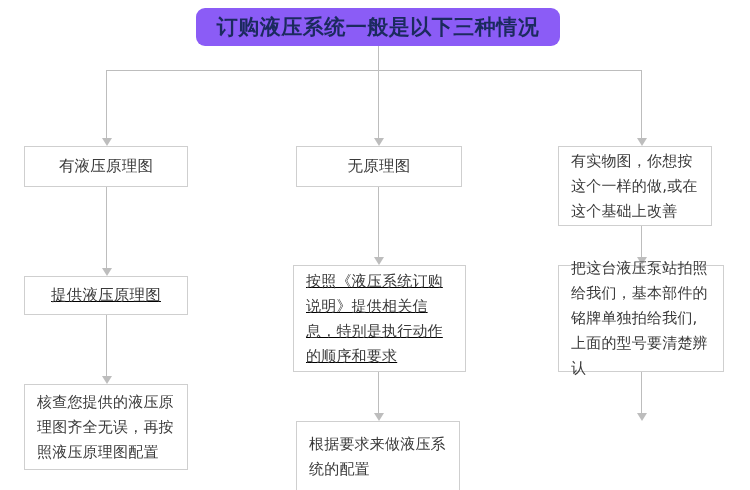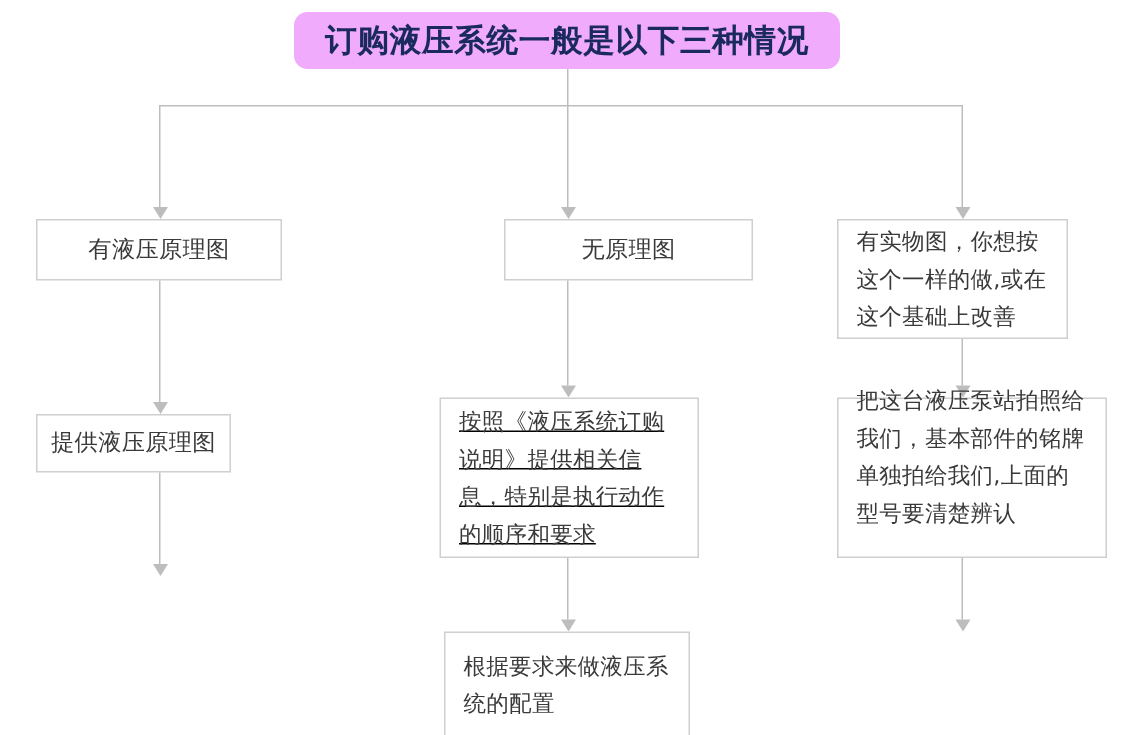--- a/index.html
+++ b/index.html
@@ -18,21 +18,21 @@
     overflow: hidden;
   }
 
   
   .title-banner {
     position: absolute;
     left: 196px;
     top: 8px;
     width: 364px;
     height: 38px;
-    background: #f0abfc;
+    background: #8b5cf6;
     border-radius: 9px;
     display: flex;
     align-items: center;
     justify-content: center;
     box-sizing: border-box;
   }
   .title-banner .title-text {
     color: #1b2a5e;
     font-size: 21px;
     font-weight: bold;
@@ -43,21 +43,21 @@
 
   
   .node {
     position: absolute;
     box-sizing: border-box;
     background: #ffffff;
     border: 1px solid #cfcfcf;
     display: flex;
     align-items: center;
     justify-content: flex-start;
-    padding: 16px 12px;
+    padding: 6px 12px;
   }
   .node.center {
     justify-content: center;
     text-align: center;
   }
   .node .node-text {
     color: #3a3a3a;
     font-size: 15px;
     line-height: 25px;
     letter-spacing: 0.2px;
@@ -111,29 +111,32 @@
   <div class="vline" style="left:641px; top:70px; height:68px;"></div>
   <div class="arrowhead" style="left:637px; top:138px;"></div>
 
   <div class="node center single" style="left:24px; top:146px; width:164px; height:41px;">
     <span class="node-text">有液压原理图</span>
   </div>
 
   <div class="vline" style="left:106px; top:187px; height:81px;"></div>
   <div class="arrowhead" style="left:102px; top:268px;"></div>
 
-  <div class="node center single" style="left:24px; top:276px; width:130px; height:39px;">
+  <div class="node center single" style="left:24px; top:276px; width:164px; height:39px;text-decoration:underline;">
     <span class="node-text">提供液压原理图</span>
   </div>
 
   <div class="vline" style="left:106px; top:315px; height:61px;"></div>
   <div class="arrowhead" style="left:102px; top:376px;"></div>
 
+  <div class="node" style="left:24px; top:384px; width:164px; height:86px;">
+    <span class="node-text">核查您提供的液压原理图齐全无误，再按照液压原理图配置</span>
+  </div>
 
-  <div class="node center single" style="left:296px; top:146px; width:166px; height:41px;margin-left:40px;">
+  <div class="node center single" style="left:296px; top:146px; width:166px; height:41px;">
     <span class="node-text">无原理图</span>
   </div>
 
   <div class="vline" style="left:378px; top:187px; height:70px;"></div>
   <div class="arrowhead" style="left:374px; top:257px;"></div>
 
   <div class="node" style="left:293px; top:265px; width:173px; height:107px;text-decoration:underline;">
     <span class="node-text">按照《液压系统订购说明》提供相关信息，特别是执行动作的顺序和要求</span>
   </div>
 
@@ -144,21 +147,21 @@
     <span class="node-text">根据要求来做液压系统的配置</span>
   </div>
 
   <div class="node" style="left:558px; top:146px; width:154px; height:80px;">
     <span class="node-text">有实物图，你想按这个一样的做,或在这个基础上改善</span>
   </div>
 
   <div class="vline" style="left:641px; top:226px; height:31px;"></div>
   <div class="arrowhead" style="left:637px; top:257px;"></div>
 
-  <div class="node" style="left:558px; top:265px; width:180px; height:107px;align-items:flex-end;">
+  <div class="node" style="left:558px; top:265px; width:166px; height:107px;">
     <span class="node-text">把这台液压泵站拍照给我们，基本部件的铭牌单独拍给我们,上面的型号要清楚辨认</span>
   </div>
 
   <div class="vline" style="left:641px; top:372px; height:41px;"></div>
   <div class="arrowhead" style="left:637px; top:413px;"></div>
 
 
 </div>
 
 </body></html>

